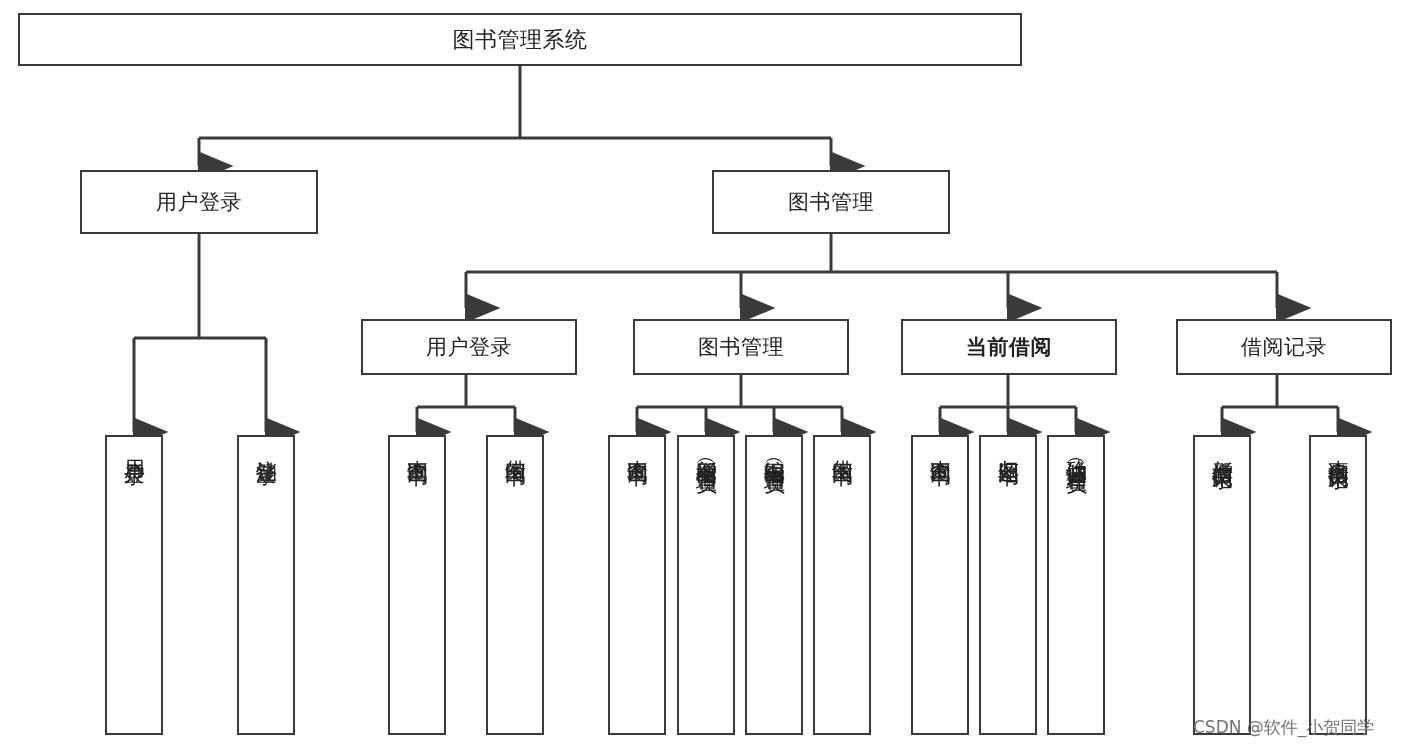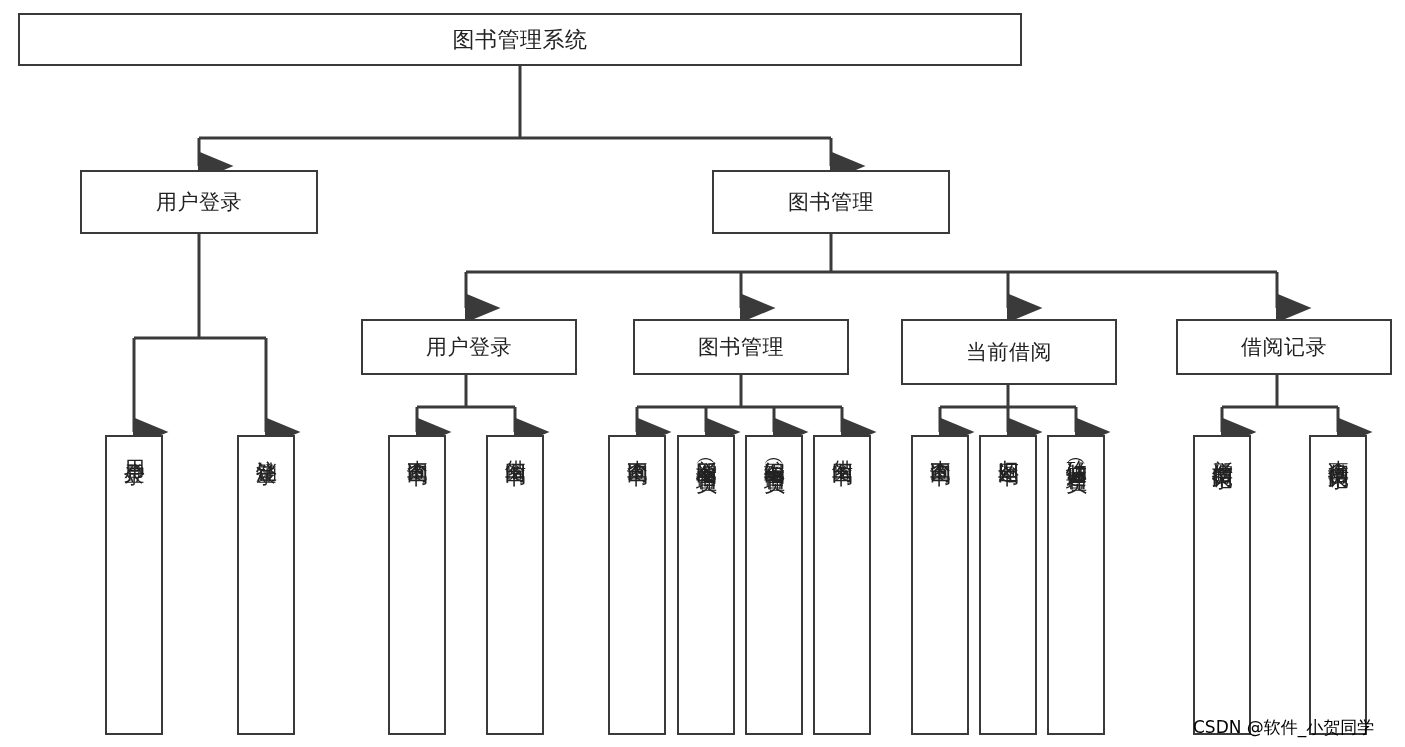--- a/index.html
+++ b/index.html
@@ -61,21 +61,21 @@
     text-orientation: upright;
     font-size: 21px;
     letter-spacing: 2px;
     line-height: 1;
   }
   .watermark {
     position: absolute;
     left: 1193px;
     top: 716px;
     font-size: 17px;
-    color: #000000;
+    color: #737373;
     white-space: nowrap;
     font-family: "DejaVu Sans", "Liberation Sans", sans-serif;
   }
 </style>
 </head>
 <body>
 
 <div id="diagram-canvas">
 
   <svg class="edges" viewBox="0 0 1405 747" xmlns="http://www.w3.org/2000/svg">
@@ -141,21 +141,21 @@
   </div>
 
   <div class="node horiz" style="left:361px; top:319px; width:216px; height:56px;">
     <span class="node-label">用户登录</span>
   </div>
 
   <div class="node horiz" style="left:633px; top:319px; width:216px; height:56px;">
     <span class="node-label">图书管理</span>
   </div>
 
-  <div class="node horiz" style="left:901px; top:319px; width:216px; height:66px;">
+  <div class="node horiz" style="left:901px; top:319px; width:216px; height:56px;font-weight:bold;">
     <span class="node-label">当前借阅</span>
   </div>
 
   <div class="node horiz" style="left:1176px; top:319px; width:216px; height:56px;">
     <span class="node-label">借阅记录</span>
   </div>
 
   <div class="node vert" style="left:105px; top:435px; width:58px; height:300px;">
     <span class="node-label">用户登录</span>
   </div>

